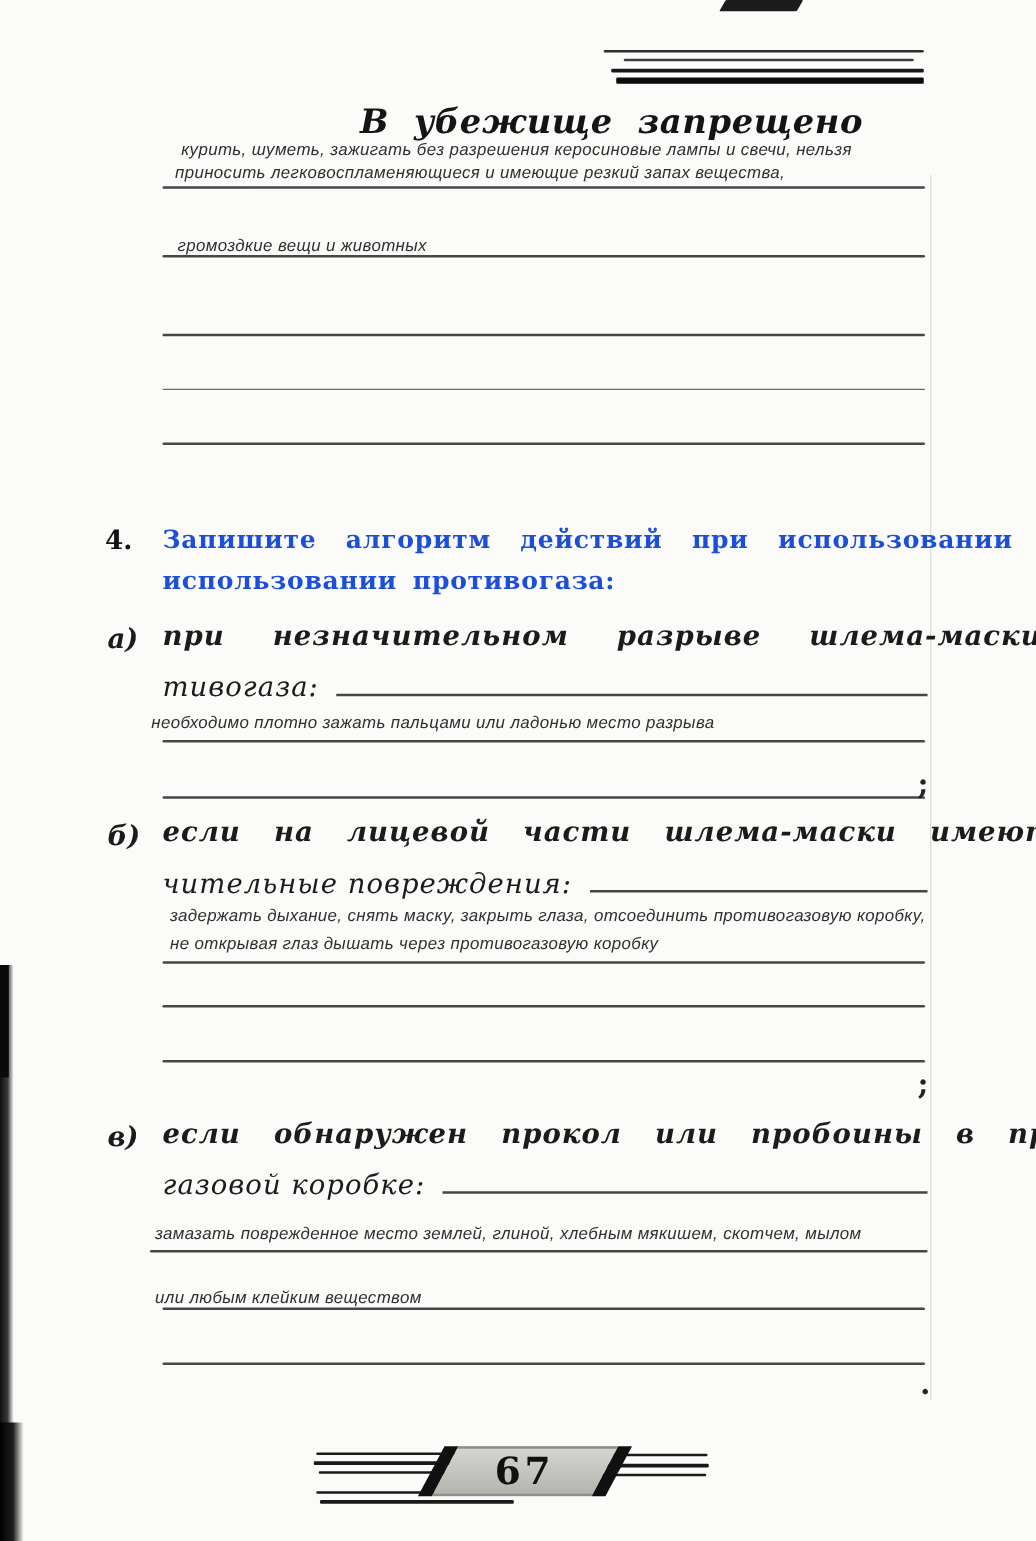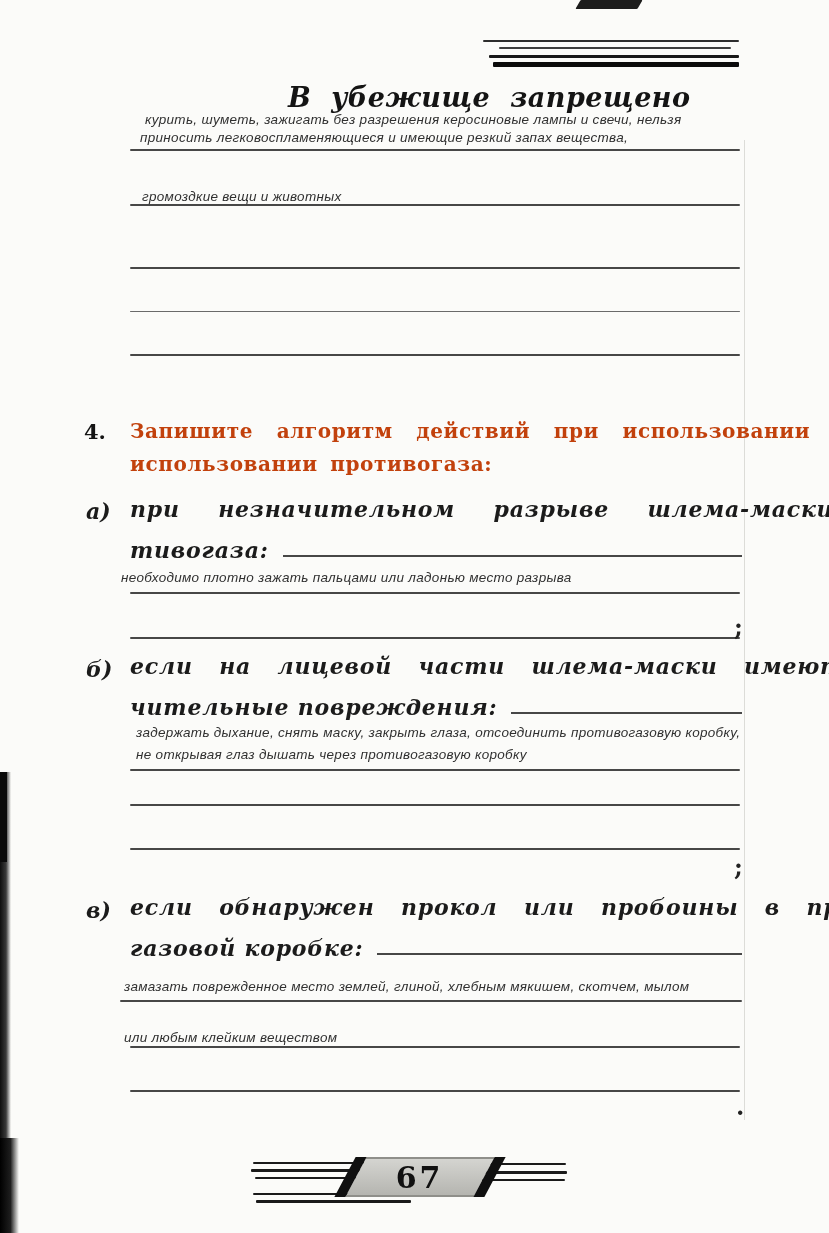--- a/index.html
+++ b/index.html
@@ -39,42 +39,42 @@
     white-space: nowrap;
   }
   
   .tnum {
     position: absolute; left: 84px; top: 419px;
     font-size: 21px; font-weight: bold; color: #141414;
   }
   .prompt {
     position: absolute; left: 130px;
     width: 616px;
-    font-size: 20px; font-weight: bold; color: #c2410c;
+    font-size: 20px; font-weight: bold; color: #1d4ed8;
     letter-spacing: 0.6px; white-space: nowrap;
   }
   .prompt.l1 { top: 419px; word-spacing: 16px; }
   .prompt.l2 { top: 452px; word-spacing: 5px; }
   
   .qlabel {
     position: absolute; left: 86px;
     font-size: 22px; font-style: italic; font-weight: 600; color: #1b1b1b;
   }
   .q {
     position: absolute; left: 130px;
     font-size: 22px; font-style: italic; font-weight: 600;
     letter-spacing: 0.8px; color: #1b1b1b;
     white-space: nowrap;
   }
   .qrow {
     position: absolute; left: 130px; width: 612px;
     display: flex; align-items: flex-end;
   }
   .qrow .qtext {
-    font-size: 22px; font-style: italic; font-weight: 700;
+    font-size: 22px; font-style: italic; font-weight: 400;
     letter-spacing: 0.8px; color: #1b1b1b; white-space: nowrap;
   }
   .qrow .fill {
     flex: 1;
     border-bottom: 2px solid #474747;
     margin: 0 0 6px 14px;
   }
   
   .term {
     position: absolute;

